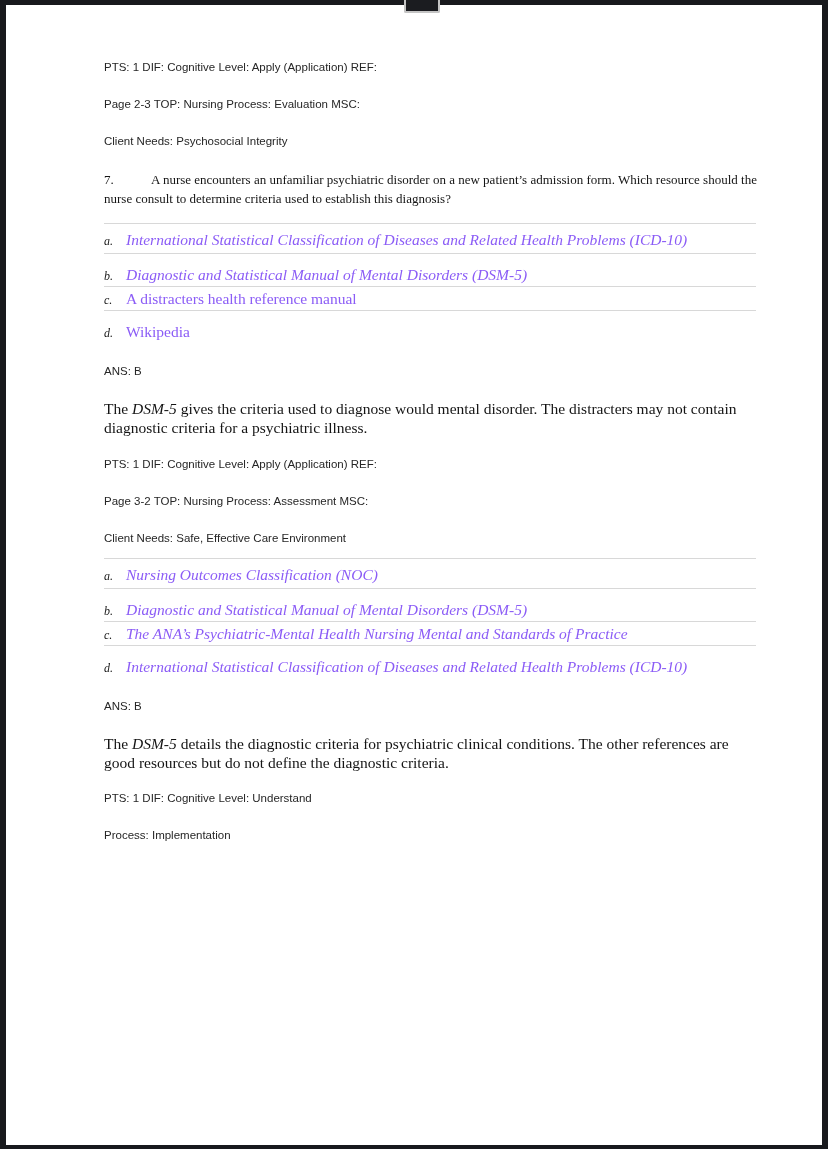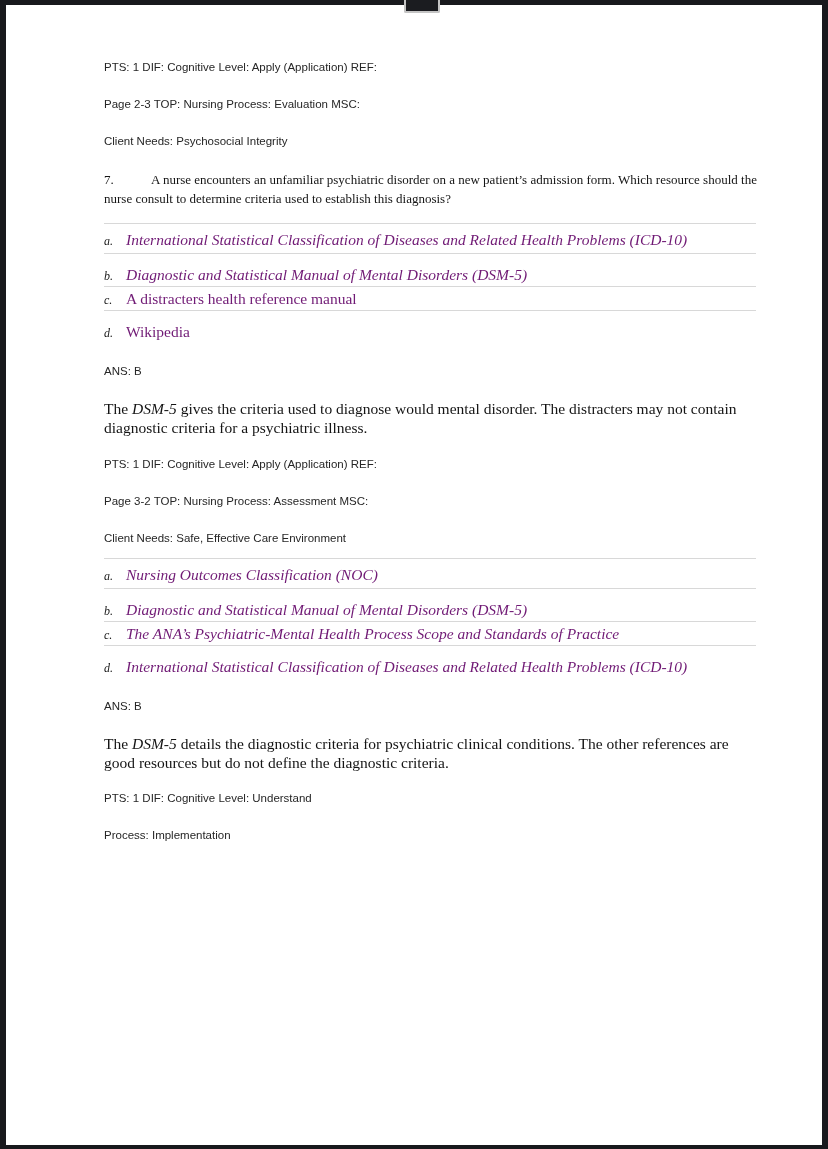--- a/index.html
+++ b/index.html
@@ -55,21 +55,21 @@
   .options { max-width: 652px; margin-top: 15px; }
   .options.q8 { margin-top: 13px; }
   .opt { display: flex; align-items: baseline; }
   .opt-letter {
     font-style: italic;
     font-size: 12px;
     width: 22px;
     flex: 0 0 22px;
     color: #1a1a1a;
   }
-  .opt-text { font-size: 15.5px; line-height: 19px; color: #701a75; }
+  .opt-text { font-size: 15.5px; line-height: 19px; color: #8b5cf6; }
   .opt-text.italic { font-style: italic; }
   .opt.r1 {
     border-top: 1px solid #d8d8d8;
     border-bottom: 1px solid #d8d8d8;
     padding: 6px 0 4px 0;
   }
   .opt.r2 { margin-top: 11px; }
   .opt.r3 {
     margin-top: 2px;
     border-top: 1px solid #d8d8d8;
@@ -142,21 +142,21 @@
       <div class="opt r1">
         <span class="opt-letter">a.</span>
         <span class="opt-text italic">Nursing Outcomes Classification (NOC)</span>
       </div>
       <div class="opt r2">
         <span class="opt-letter">b.</span>
         <span class="opt-text italic">Diagnostic and Statistical Manual of Mental Disorders (DSM-5)</span>
       </div>
       <div class="opt r3">
         <span class="opt-letter">c.</span>
-        <span class="opt-text italic">The ANA’s Psychiatric-Mental Health Process Scope and Standards of Practice</span>
+        <span class="opt-text italic">The ANA’s Psychiatric-Mental Health Nursing Mental and Standards of Practice</span>
       </div>
       <div class="opt r4">
         <span class="opt-letter">d.</span>
         <span class="opt-text italic">International Statistical Classification of Diseases and Related Health Problems (ICD-10)</span>
       </div>
     </div>
 
     <p class="ans-line">ANS: B</p>
 
     <p class="rationale"><span>The </span><span class="em">DSM-5</span><span> details the diagnostic criteria for psychiatric clinical conditions. The other references are good resources but do not define the diagnostic criteria.</span></p>

